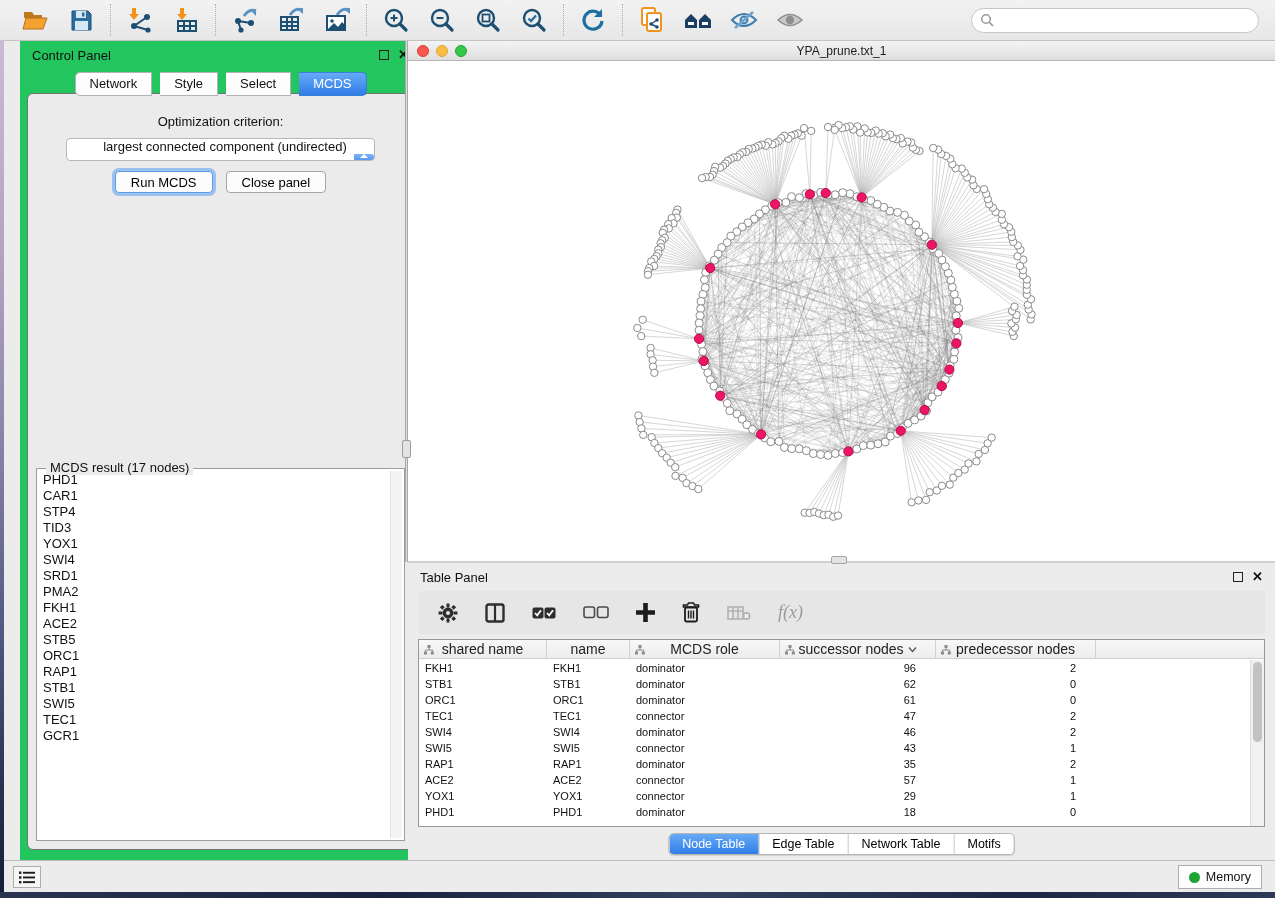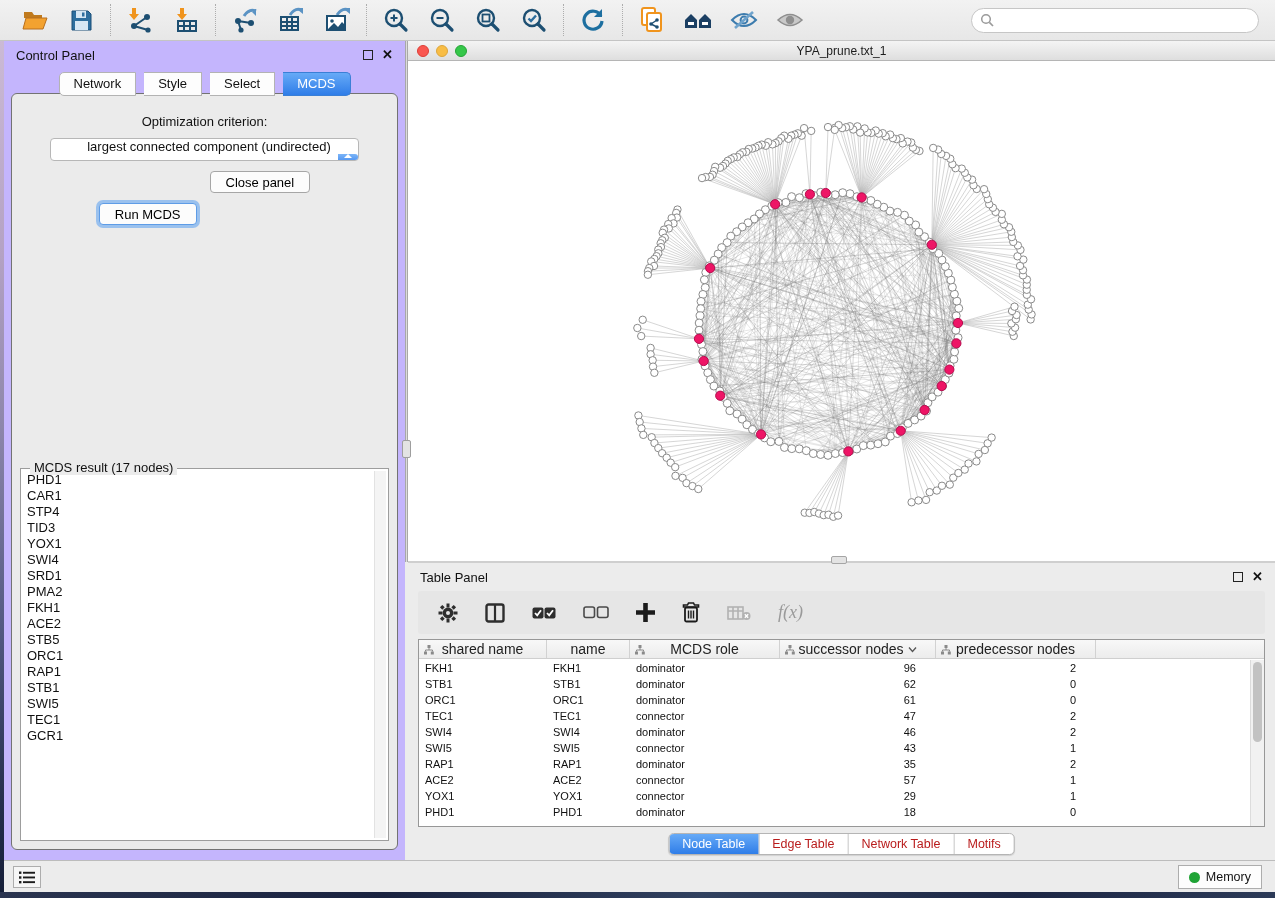--- a/index.html
+++ b/index.html
@@ -21,21 +21,21 @@
     border:1px solid #c6c6c6; border-radius:13px; display:flex; align-items:center; padding:0 8px; gap:6px; }
   .search-box input { border:none; outline:none; flex:1; font-size:12px; font-family:"Liberation Sans",sans-serif; background:transparent; }
 
   
   .wall-left { position:absolute; left:0; top:41px; width:4px; bottom:0; z-index:30;
     background:linear-gradient(#cbbad5 0%,#b4a2c4 25%,#8d86ab 45%,#4f567f 70%,#27304f 88%,#141d36 100%); }
   .wall-bottom { position:absolute; left:0; right:0; bottom:0; height:6px; z-index:30;
     background:linear-gradient(90deg,#2a3450,#1a2340 30%,#31415f 55%,#1d2745 80%,#2c3a57); }
 
   
-  .control-panel { position:absolute; left:4px; top:41px; width:401px; bottom:38px; background:#c4b5fd; }
+  .control-panel { position:absolute; left:20px; top:41px; width:401px; bottom:38px; background:#22c55e; }
   .panel-header { height:28px; display:flex; align-items:center; padding:0 12px; font-size:13px; }
   .win-controls { margin-left:auto; display:flex; gap:9px; align-items:center; }
   .float-icon { width:10px; height:10px; border:1.6px solid #222; }
   .close-icon { font-size:13px; font-weight:bold; color:#111; line-height:10px; }
 
   .cp-tabs { position:absolute; top:31px; left:50%; transform:translateX(-50%); display:flex; z-index:2;gap:8px; }
   .seg-tab { padding:3px 14px 4px; font-size:13px; background:#fdfdfd; border:1px solid #b3b3b3; border-left:none; color:#111; }
   .seg-tab:first-child { border-left:1px solid #b3b3b3; border-radius:5px 0 0 5px; }
   .seg-tab:last-child { border-radius:0 5px 5px 0; }
   .seg-tab.selected { background:linear-gradient(#66aaf7,#2f7de8); color:#fff; border-color:#3a7fd6; }
@@ -45,21 +45,21 @@
   .opt-label { margin-top:20px; text-align:center; font-size:13px; }
   .select { position:absolute; top:44px; left:38px; right:38px; height:23px; border:1px solid #b7b7b7;
     border-radius:4px; background:#fff; display:flex; align-items:center; font-size:13px; padding-left:9px; overflow:hidden;flex-direction:column; }
   .select-stepper { margin-left:auto; width:20px; height:23px; background:linear-gradient(#7cb5f8,#3c86ee);
     display:flex; flex-direction:column; align-items:center; justify-content:center; gap:2px; border-radius:0 3px 3px 0; }
   .chev-up { width:0; height:0; border-left:4px solid transparent; border-right:4px solid transparent; border-bottom:4px solid #fff; }
   .chev-down { width:0; height:0; border-left:4px solid transparent; border-right:4px solid transparent; border-top:4px solid #fff; }
   .btn-row { position:absolute; top:77px; left:0; right:0; display:flex; justify-content:center; gap:13px; }
   .btn { height:22px; padding:0 15px; background:#fcfcfc; border:1px solid #a6a6a6; border-radius:4px;
     font-size:13px; font-family:"Liberation Sans",sans-serif; }
-  .btn.focus-ring { box-shadow:0 0 0 3px rgba(100,165,240,.6); border-color:#5e9ce6;margin-top:32px; }
+  .btn.focus-ring { box-shadow:0 0 0 3px rgba(100,165,240,.6); border-color:#5e9ce6; }
 
   .group-box { position:absolute; left:8px; top:374px; right:8px; bottom:8px; border:1px solid #9d9d9d; background:#fff; }
   .group-legend { position:absolute; top:-9px; left:9px; background:#ebebeb; padding:0 4px; font-size:13px; }
   .mcds-list { position:absolute; left:2px; top:3px; right:15px; bottom:2px; overflow:hidden; font-size:13px; }
   .mcds-item { line-height:16px; padding-left:4px; }
   .mcds-scroll { position:absolute; top:2px; bottom:2px; right:2px; width:12px; background:#f4f4f4; border-left:1px solid #e2e2e2; }
 
   
   .v-divider { position:absolute; left:405px; top:41px; width:3px; height:521px; background:#dcdcdc;
     border-left:1px solid #a8a8a8; border-right:1px solid #a8a8a8; z-index:6; }
@@ -96,21 +96,21 @@
   .c0 { width:128px; } .c1 { width:83px; } .c2 { width:150px; } .c3 { width:156px; } .c4 { width:160px; } .c5 { flex:1; border-right:none; }
   .tbody { position:absolute; top:20px; left:0; right:15px; bottom:0; }
   .tr { display:flex; height:16px; font-size:11px; align-items:center; }
   .td { padding-left:6px; white-space:nowrap; overflow:hidden; }
   .td.num { text-align:right; padding-right:20px; padding-left:0; }
   .tp-scroll { position:absolute; top:20px; right:0; bottom:0; width:14px; background:#f1f1f1; border-left:1px solid #dcdcdc; }
   .tp-thumb { position:absolute; top:2px; left:2px; width:9px; height:80px; background:#c2c2c2; border-radius:5px; }
 
   .tp-tabs { position:absolute; bottom:5px; left:50%; transform:translateX(-50%); display:flex;
     border:1px solid #b5b5b5; border-radius:5px; background:#fff; overflow:hidden; box-shadow:0 1px 1px rgba(0,0,0,.12);text-align:right; }
-  .tp-tab { padding:3px 13px; font-size:12.5px; border-right:1px solid #c7c7c7; color:#b91c1c; }
+  .tp-tab { padding:3px 13px; font-size:12.5px; border-right:1px solid #c7c7c7; color:#000000; }
   .tp-tab:last-child { border-right:none; }
   .tp-tab.selected { background:linear-gradient(#66aaf7,#2f7de8); color:#fff; }
 
   
   .status-bar { position:absolute; left:4px; right:0; bottom:6px; height:32px; background:#ececec;
     border-top:1px solid #bcbcbc; z-index:8; }
   .sb-list-btn { position:absolute; left:9px; top:5px; width:28px; height:22px; background:#f6f6f6;
     border:1px solid #adadad; display:flex; align-items:center; justify-content:center; }
   .memory-btn { position:absolute; right:13px; top:4px; height:24px; padding:0 10px; background:#fdfdfd;
     border:1px solid #adadad; display:flex; align-items:center; gap:6px; font-size:12.5px; }

